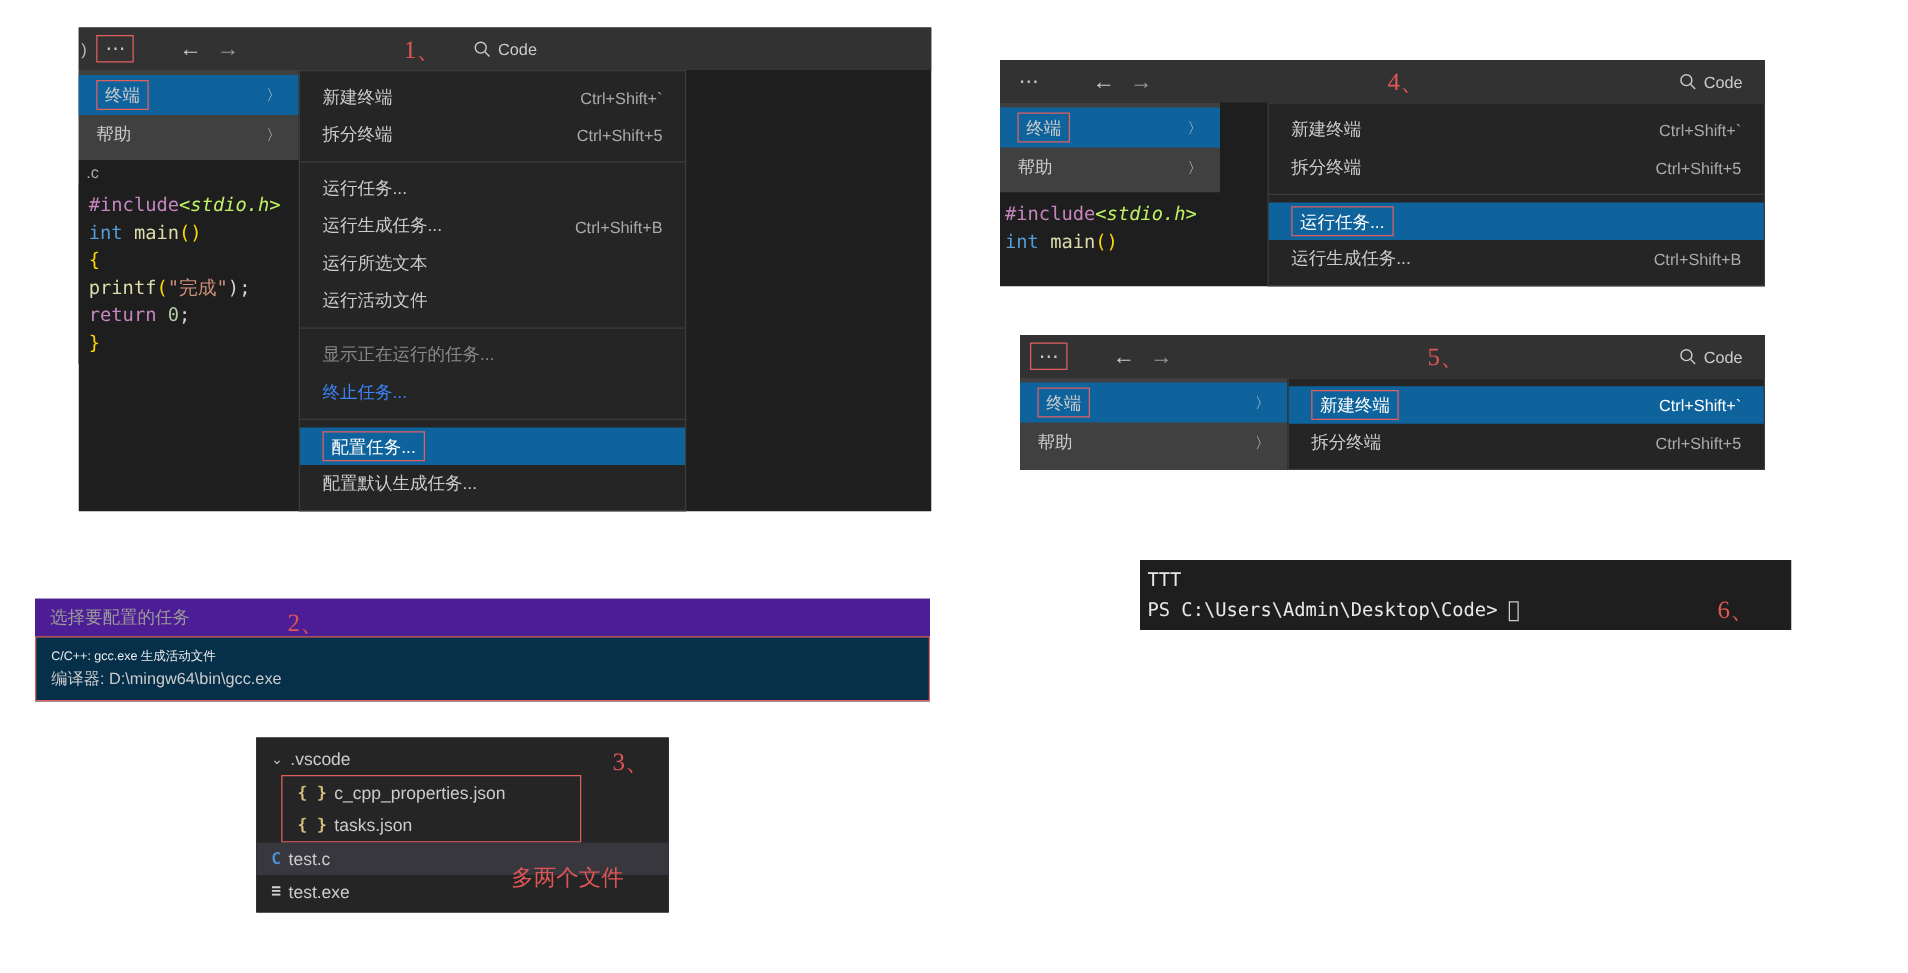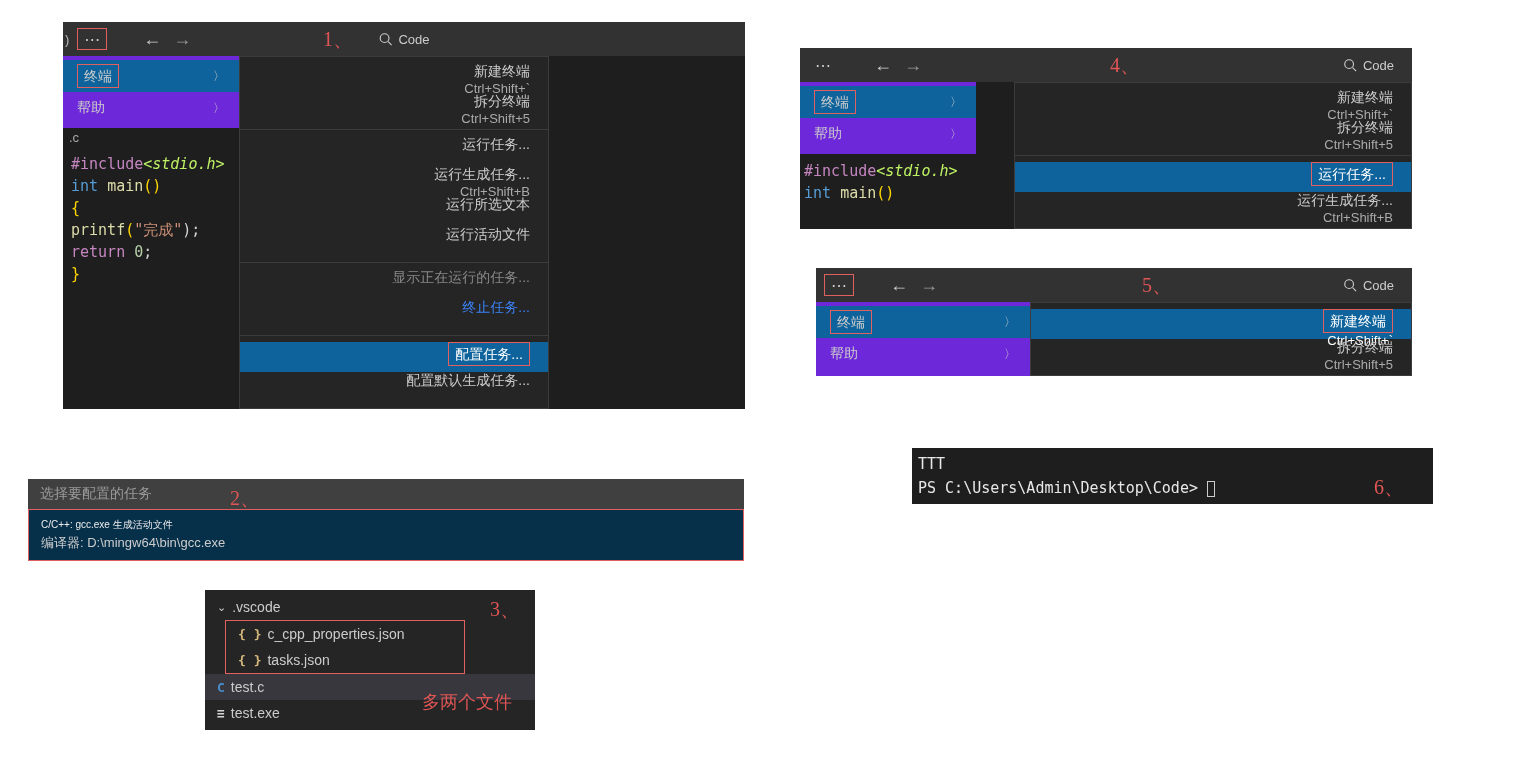--- a/index.html
+++ b/index.html
@@ -6,41 +6,41 @@
   body { background: #fff; font-family: "Segoe UI","Microsoft YaHei",sans-serif; width:1526px; height:778px; position:relative; color:#ccc;}
   .panel { position:absolute; background:#1e1e1e; box-shadow: none; }
   .titlebar { height:34px; background:#323233; display:flex; align-items:center; position:relative; }
   .ellipsis { width:30px; height:22px; margin-left:8px; display:flex; align-items:center; justify-content:center; font-size:16px; color:#ccc; border:1px solid #e06060; }
   .ellipsis.no-hl { border:none;}
   .navarrows { margin-left:36px; display:flex; gap:12px; color:#999; font-size:18px;}
   .navarrows span:first-child { color:#ccc;}
   .search { position:absolute; left:50%; transform:translateX(-50%); display:flex; align-items:center; gap:6px; color:#ccc; font-size:13px;}
   .search svg { width:14px; height:14px; }
   .step-label { position:absolute; color:#e05555; font-size:20px; font-family: "Microsoft YaHei";}
-  .menu-left { width:176px; background:#6d28d9; padding:4px 0;}
+  .menu-left { width:176px; background:#404040; padding:4px 0;}
   .menu-left .row { height:32px; display:flex; align-items:center; padding:0 14px; justify-content:space-between; font-size:14px; color:#ccc;}
   .menu-left .row.active { background:#0e639c;}
   .menu-left .row .chev { font-size:12px;}
   .hl-box { border:1px solid #e06060; padding:0px 6px; display:inline-block; line-height:22px;}
   .submenu { background:#252526; border:1px solid #3c3c3c; padding:6px 0;}
-  .submenu .item { height:30px; display:flex; align-items:flex-end; padding:0 18px; font-size:14px; color:#ccc; justify-content:space-between;flex-direction:column;}
+  .submenu .item { height:30px; display:flex; align-items:center; padding:0 18px; font-size:14px; color:#ccc; justify-content:space-between;}
   .submenu .item.active { background:#0e639c; color:#fff;}
   .submenu .sep { height:1px; background:#3c3c3c; margin:6px 0;}
   .submenu .item .sc { color:#aaa; font-size:13px;}
   .submenu .item.active .sc { color:#fff;}
   .code-area { font-family: Consolas,monospace; font-size:15px; padding:6px 8px; line-height:22px; background:#1e1e1e;}
   .tok-inc { color:#c586c0;}
   .tok-lib { color:#bef264;font-style:italic;}
   .tok-kw { color:#569cd6;}
   .tok-fn { color:#dcdcaa;}
   .tok-str { color:#ce9178;}
   .tok-num { color:#b5cea8;}
   .tok-br { color:#ffd700;}
   .tok-w { color:#d4d4d4;}
-  .picker-head { background:#404040; height:30px; display:flex; align-items:center; padding:0 12px; font-size:14px; color:#9a9a9a;}
+  .picker-head { background:#4c1d95; height:30px; display:flex; align-items:center; padding:0 12px; font-size:14px; color:#9a9a9a;}
   .picker-item { background:#062f4a; padding:8px 12px; border:1px solid #e06060;}
   .picker-item .title { font-size:10px; color:#eee;}
   .picker-item .sub { font-size:13px; color:#ccc; margin-top:2px;}
   .tree { background:#252526; padding:4px 0; font-size:14px;}
   .tree .trow { height:26px; display:flex; align-items:center; padding-left:12px; gap:6px; color:#ccc;}
   .tree .trow.sel { background:#37373d;}
   .tree .ichev { font-size:11px; color:#ccc;}
   .file-ic { font-size:13px; font-weight:bold; font-family:Consolas,monospace;}
   .ic-json { color:#d7ba7d;}
   .ic-c { color:#4a8fd0;}
@@ -164,21 +164,21 @@
       </div>
     </div>
     <div class="trow sel">
       <span class="file-ic ic-c">C</span>
       <span>test.c</span>
     </div>
     <div class="trow">
       <span class="file-ic ic-exe">≡</span>
       <span>test.exe</span>
     </div>
-    <div class="annot" style="right:23px; bottom:16px;">多两个文件</div>
+    <div class="annot" style="right:36px; bottom:16px;">多两个文件</div>
   </div>
 </div>
 <div class="step-label" style="left:490px; top:596px;">3、</div>
 
 <div class="panel" style="left:800px; top:48px; width:612px;">
   <div class="titlebar">
     <div class="ellipsis no-hl">⋯</div>
     <div class="navarrows">
       <span>←</span>
       <span>→</span>

